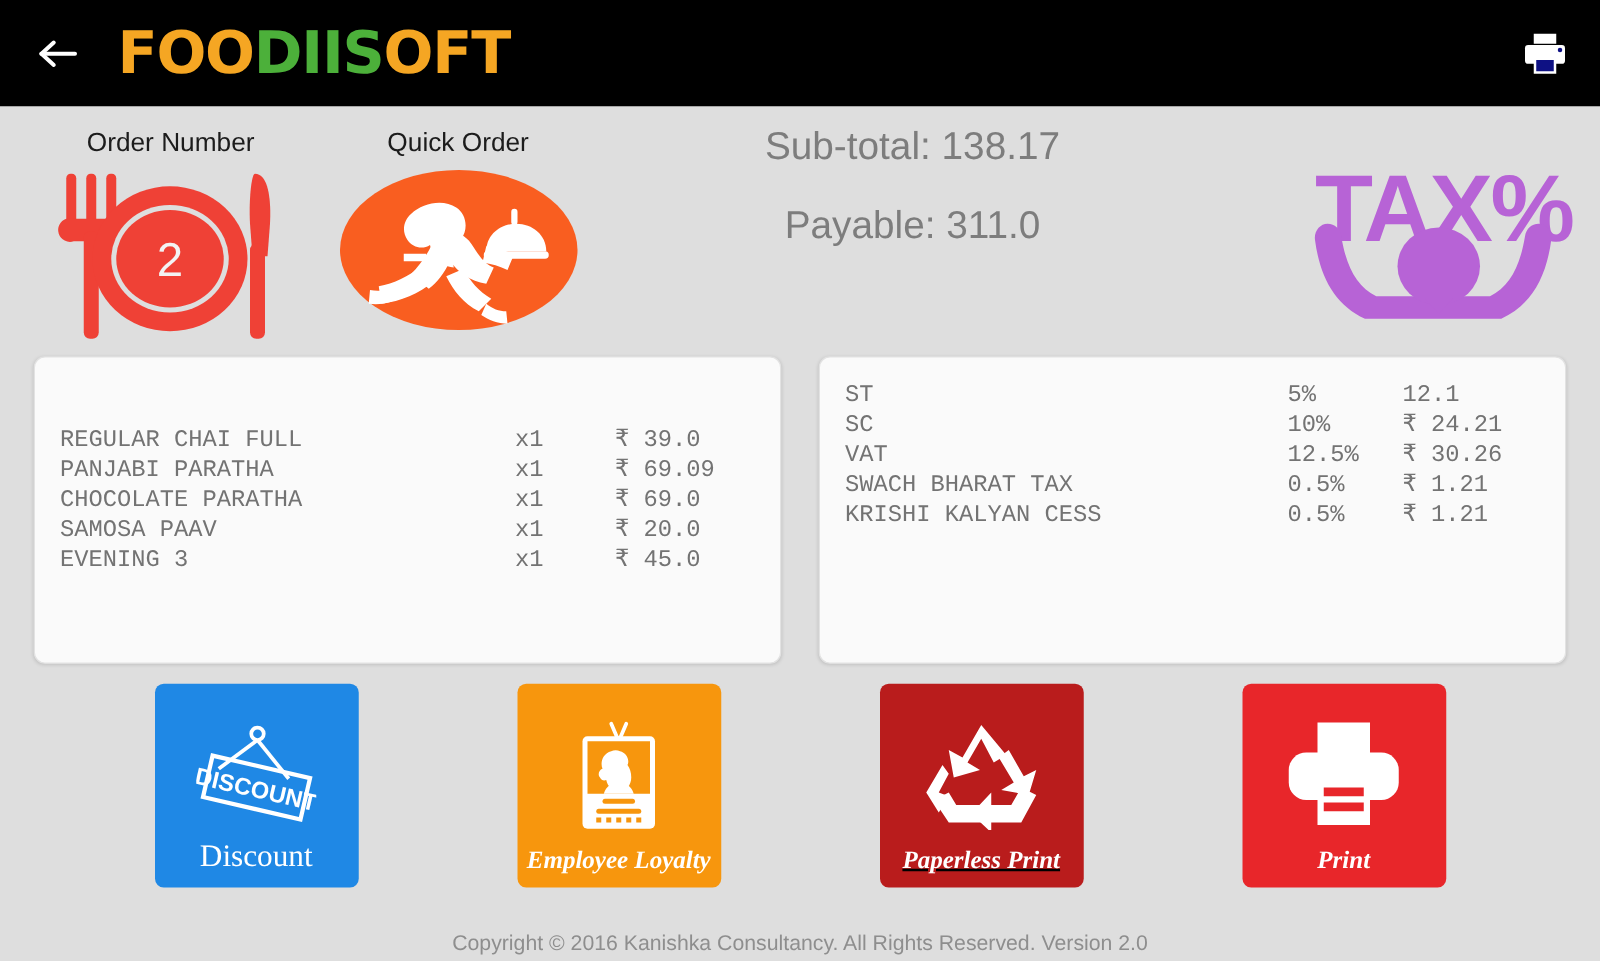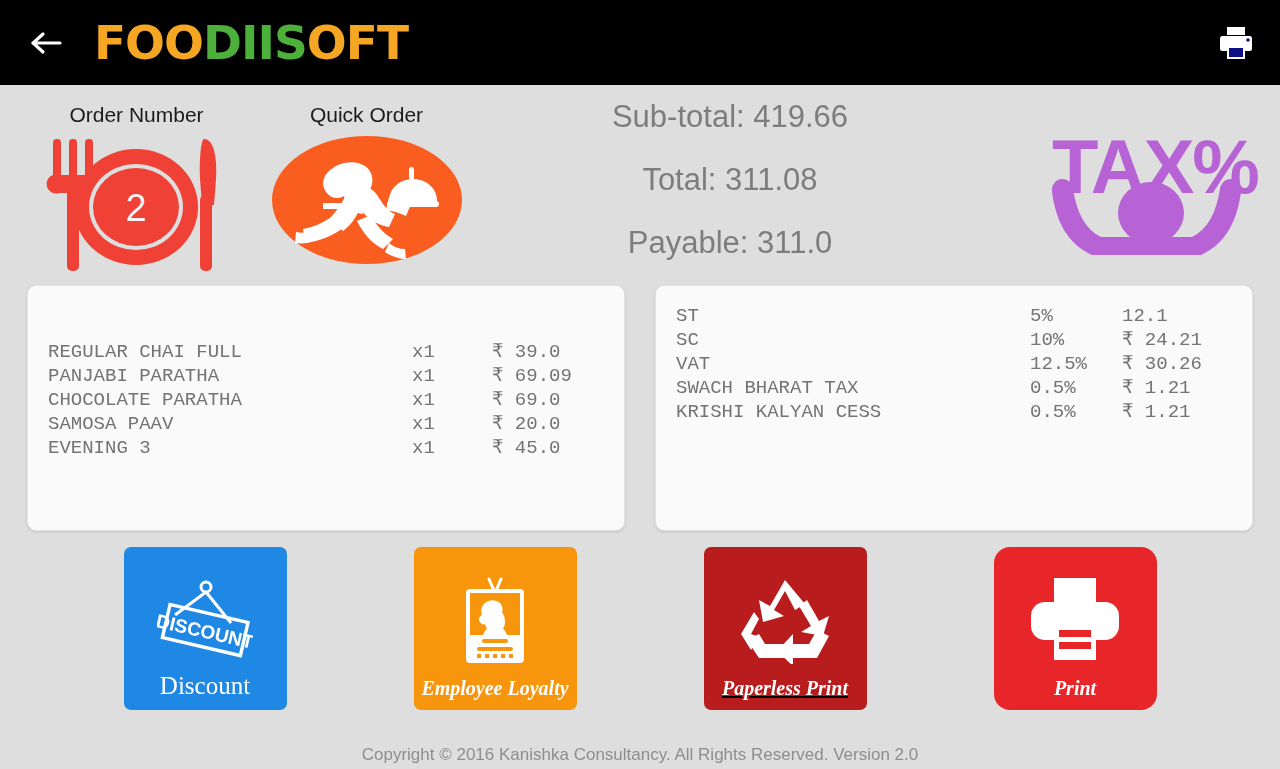--- a/index.html
+++ b/index.html
@@ -155,21 +155,21 @@
     font-size: 21px;
     padding-bottom: 10px;
     white-space: nowrap;
   }
   .action-btn.discount { background: #1f88e5; }
   .action-btn.discount .btn-label { font-style: normal; font-size: 25px; }
   .action-btn.loyalty  { background: #f7960d; }
   .action-btn.loyalty .btn-label { font-style: italic; font-weight: bold; font-size: 20px; }
   .action-btn.paperless { background: #b91c1c; text-decoration: underline; }
   .action-btn.paperless .btn-label { font-style: italic; font-weight: bold; font-size: 20px; }
-  .action-btn.print { background: #e8262a; border-radius: 16px; }
+  .action-btn.print { background: #e8262a; }
   .action-btn.print .btn-label { font-style: italic; font-weight: bold; font-size: 20px; }
 
   
   .footer {
     position: absolute;
     left: 0; right: 0; bottom: 4px;
     text-align: center;
     font-size: 17px;
     color: #8e8e8e;
     font-family: "Liberation Sans", sans-serif;
@@ -247,22 +247,21 @@
         <path d="M86 86 c6 12 14 22 26 28 l10 -10 c-10 -6 -17 -14 -22 -24 z"></path>
         <path d="M40 96 c-5 2 -10 2 -15 1 l-1 11 c7 1 13 0 19 -2 z"></path>
         <path d="M118 108 c5 4 10 6 16 6 l1 10 c-8 0 -15 -3 -21 -7 z"></path>
 
         <path d="M52 68 h18 v6 h-18 z"></path>
       </g>
     </svg>
   </div>
 
   <div class="totals">
-    <div>Sub-total: 419.66</div>
-    <div>Total: 311.08</div>
+    <div>Sub-total: 138.17</div>
     <div>Payable: 311.0</div>
   </div>
 
   <div class="tax-icon-wrap">
     <svg width="215" height="140" viewBox="0 0 215 140">
       <g fill="#b763d6">
         <text x="8" y="72" font-family="Liberation Sans, sans-serif" font-weight="bold" font-size="76" letter-spacing="-2">TAX%</text>
         <path d="M18 58 c-6 0 -11 6 -10 13 c4 30 16 52 40 63 h109 c24 -11 36 -33 40 -63 c1 -7 -4 -13 -10 -13 c-6 0 -10 4 -11 10 c-4 24 -12 40 -28 48 h-91 c-16 -8 -24 -24 -28 -48 c-1 -6 -5 -10 -11 -10 z"></path>
         <ellipse cx="107" cy="92" rx="33" ry="31"></ellipse>
         <path d="M96 118 l11 12 l11 -12 z"></path>

